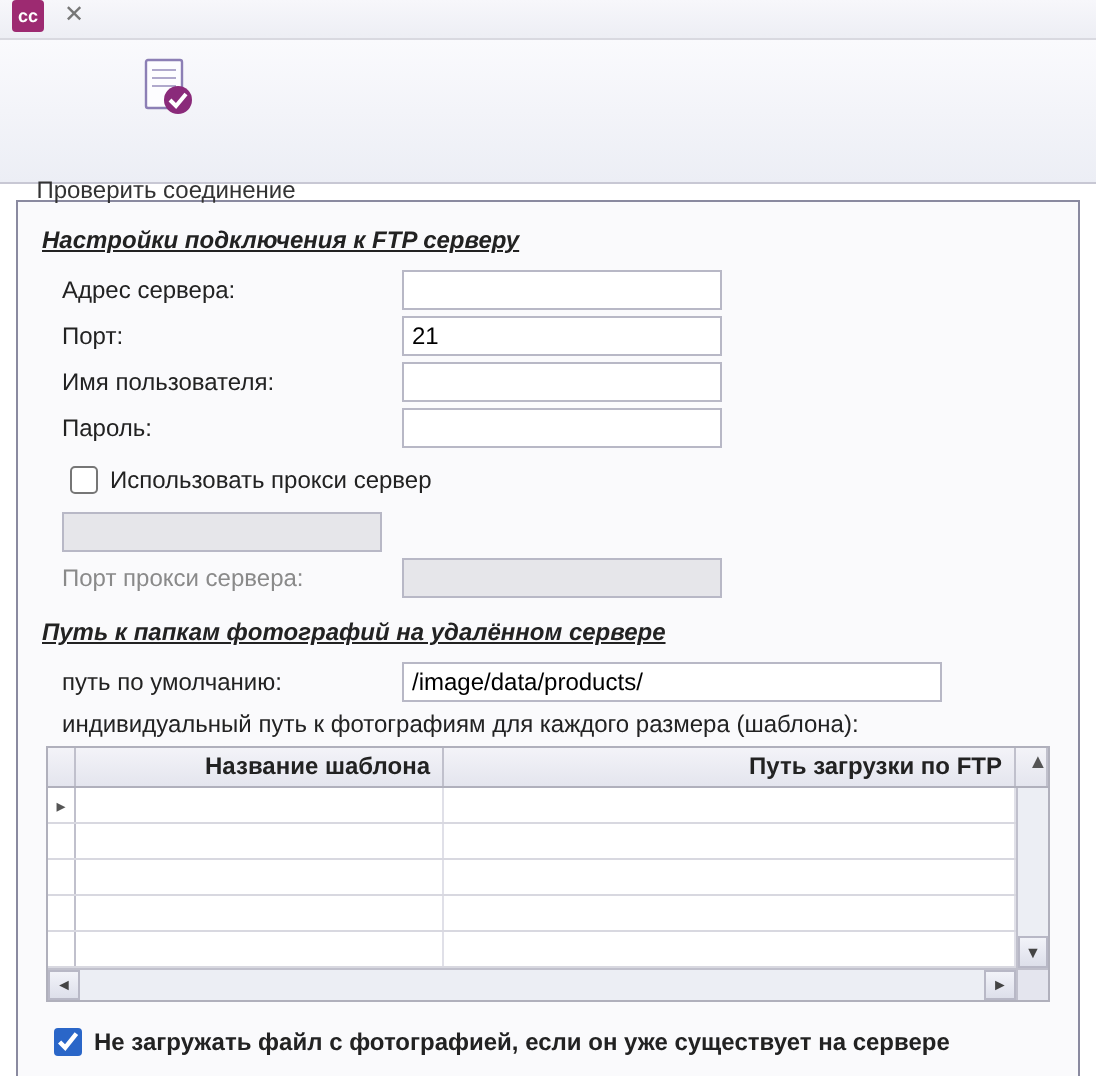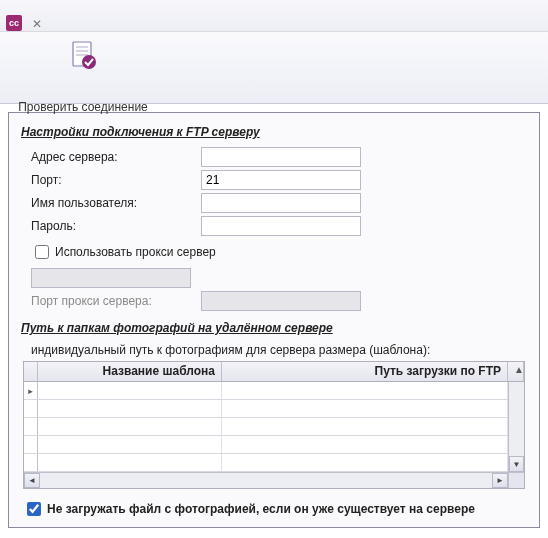--- a/index.html
+++ b/index.html
@@ -7,24 +7,24 @@
     margin: 0;
     font-family: "Segoe UI", Tahoma, sans-serif;
     font-size: 12px;
     background: #fff;
     color: #222;
     width: 548px;
     height: 538px;
     overflow: hidden;
   }
   .titlebar {
-    height: 32px;
+    height: 20px;
     background: linear-gradient(#f7f7fb, #edeef4);
     display: flex;
-    align-items: flex-end;
+    align-items: flex-start;
     padding: 0 6px;
     border-bottom: 1px solid #d9d9e0;
   }
   .title-icon {
     width: 16px; height: 16px;
     background: #9d2a71;
     border-radius: 2px;
     display: flex; align-items: center; justify-content: center;
     color: #fff; font-size: 9px; font-weight: bold;
     margin-right: 6px;
@@ -202,22 +202,26 @@
     <div class="row dim">
       <input type="text" disabled="" value="" style="">
     </div>
     <div class="row dim">
       <label>Порт прокси сервера:</label>
       <input type="text" disabled="" value="" style="">
     </div>
 
     <div class="section-title" style="margin-top:10px">Путь к папкам фотографий на удалённом сервере</div>
 
-
-    <div class="sub-caption">индивидуальный путь к фотографиям для сервера размера (шаблона):</div>
+    <div class="row">
+      <label>путь по умолчанию:</label>
+      <input type="text" style="width: 270px;" value="/image/data/products/">
+    </div>
+
+    <div class="sub-caption">индивидуальный путь к фотографиям для каждого размера (шаблона):</div>
 
     <div class="table-wrap">
       <div class="tbl">
         <div class="tbl-head">
           <div class="record-sel"></div>
           <div class="th th1">Название шаблона</div>
           <div class="th th2">Путь загрузки по FTP</div>
           <div class="th th3">▲</div>
         </div>
         <div class="tbl-body-wrap">

